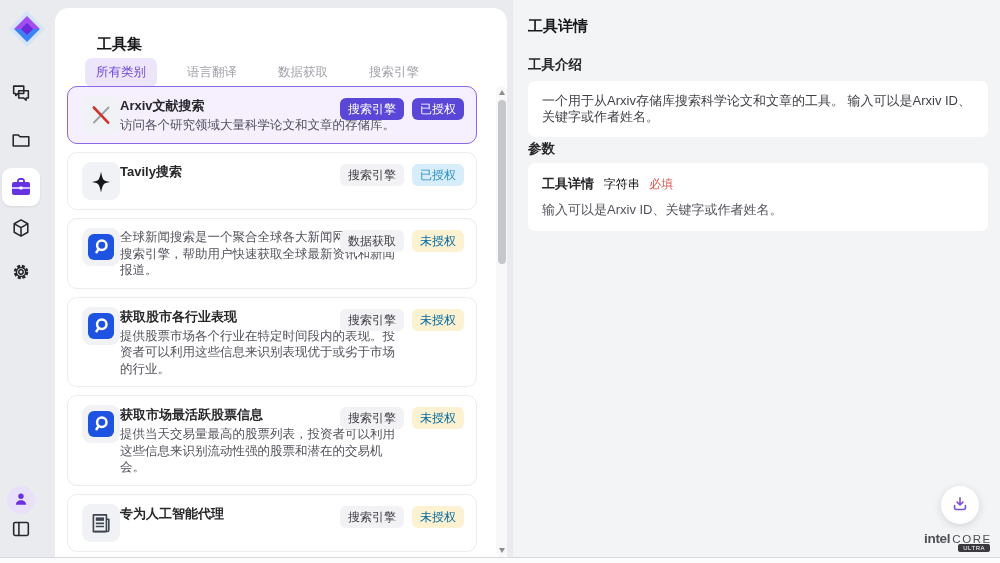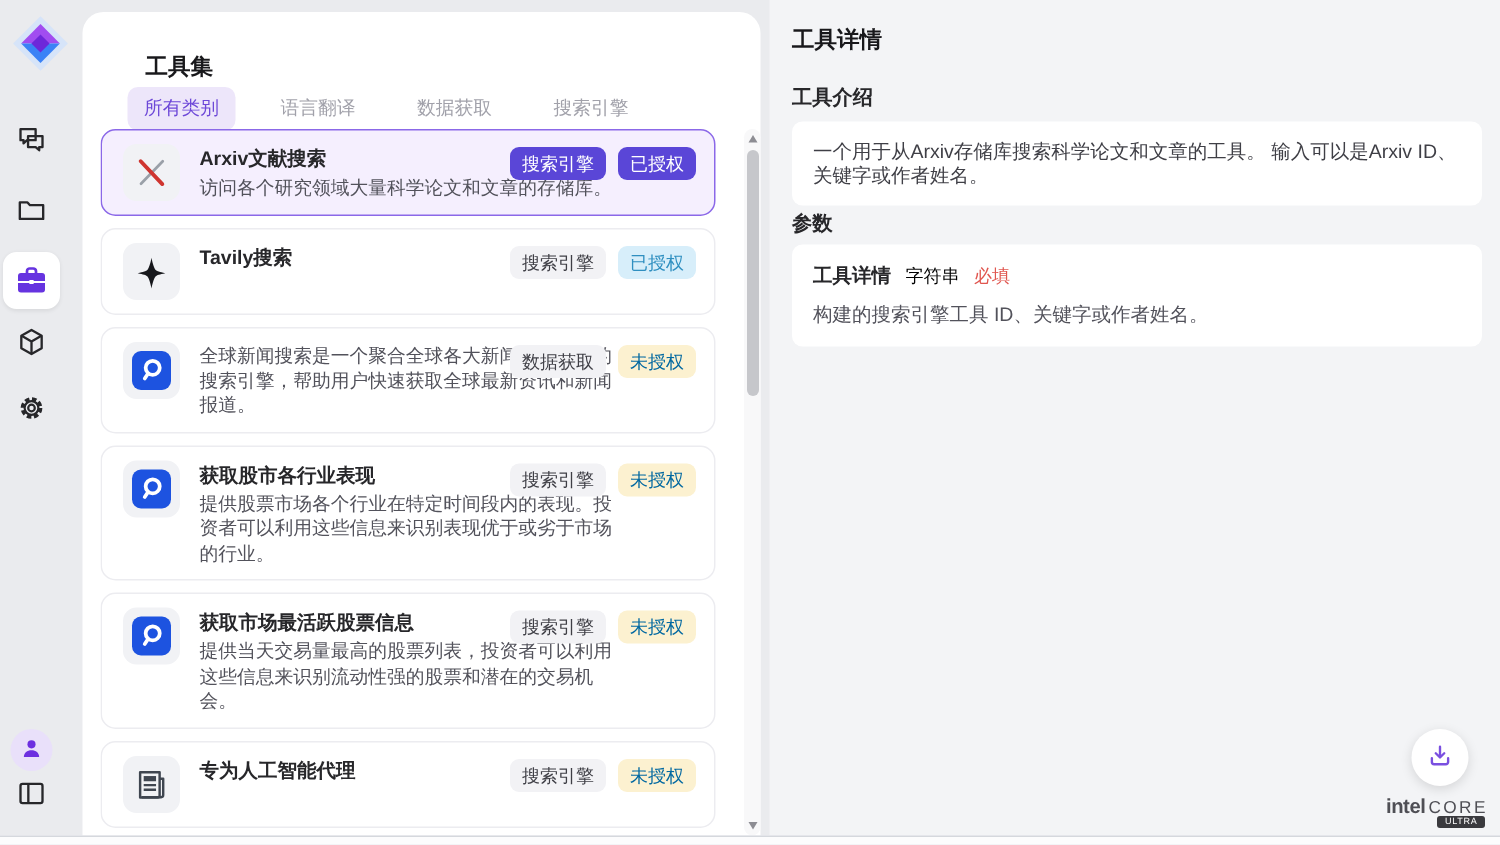--- a/index.html
+++ b/index.html
@@ -24,21 +24,21 @@
   .panel{position:absolute;left:55px;top:8px;width:452px;height:549px;background:#ffffff;
     border-radius:14px 14px 0 0;}
   .panel-title{margin:12px;position:absolute;left:30px;top:15px;font-size:15px;font-weight:bold;color:#18181b;}
   .tabs{position:absolute;left:30px;top:50px;display:flex;gap:19px;align-items:center;}
   .tab{border:none;background:transparent;font-size:12.5px;color:#a1a1aa;padding:6px 11px;border-radius:7px;
     cursor:pointer;font-family:inherit;white-space:nowrap;}
   .tab.active{background:#ede6fa;color:#6d48d8;}
 
   .card-list{position:absolute;left:12px;top:78px;width:418px;height:471px;overflow:hidden;}
   .card{position:relative;width:380px;border:1px solid #ececf0;border-radius:10px;background:#fff;
-    padding:9px 14px;margin-bottom:8px;display:flex;gap:13px;cursor:pointer;}
+    padding:9px 14px;margin-bottom:8px;display:flex;cursor:pointer;}
   .card.selected{background:#f5effe;border:1.5px solid #8b68e8;}
   .card-icon{width:38px;height:38px;border-radius:9px;background:#f1f2f5;flex:0 0 38px;
     display:flex;align-items:center;justify-content:center;}
   .card-text{padding-top:1px;}
   .card-title{font-size:13px;font-weight:bold;color:#27272a;line-height:17px;margin-bottom:3px;}
   .card-desc{font-size:12.5px;color:#52525b;line-height:16.5px;width:282px;}
   .card-badges{position:absolute;right:12px;top:11px;display:flex;gap:8px;}
   .badge{font-size:12px;line-height:14px;padding:4px 8px;border-radius:6px;white-space:nowrap;}
   .badge.solid{background:#5a46d7;color:#ffffff;}
   .badge.gray{background:#f2f2f5;color:#3f3f46;}
@@ -287,21 +287,21 @@
     <h2>工具详情</h2>
     <h3 class="h-intro">工具介绍</h3>
     <div class="box intro">一个用于从Arxiv存储库搜索科学论文和文章的工具。 输入可以是Arxiv ID、关键字或作者姓名。</div>
     <h3 class="h-params">参数</h3>
     <div class="box param">
       <div class="param-head">
         <span class="param-name">工具详情</span>
         <span class="param-type">字符串</span>
         <span class="param-req">必填</span>
       </div>
-      <div class="param-desc">构建的搜索引擎工具 ID、关键字或作者姓名。</div>
+      <div class="param-desc">输入可以是Arxiv ID、关键字或作者姓名。</div>
     </div>
   </section>
 
   <button class="download-fab">
     <span>
       <svg width="20" height="20" viewBox="0 0 24 24" fill="none" stroke="#7a4fe0" stroke-width="1.9" stroke-linecap="round" stroke-linejoin="round">
         <path d="M12 4.5v8.2M8.6 9.8l3.4 3.4 3.4-3.4"></path>
         <path d="M5.5 13.8v3a1.8 1.8 0 0 0 1.8 1.8h9.4a1.8 1.8 0 0 0 1.8-1.8v-3"></path>
       </svg>
     </span>

